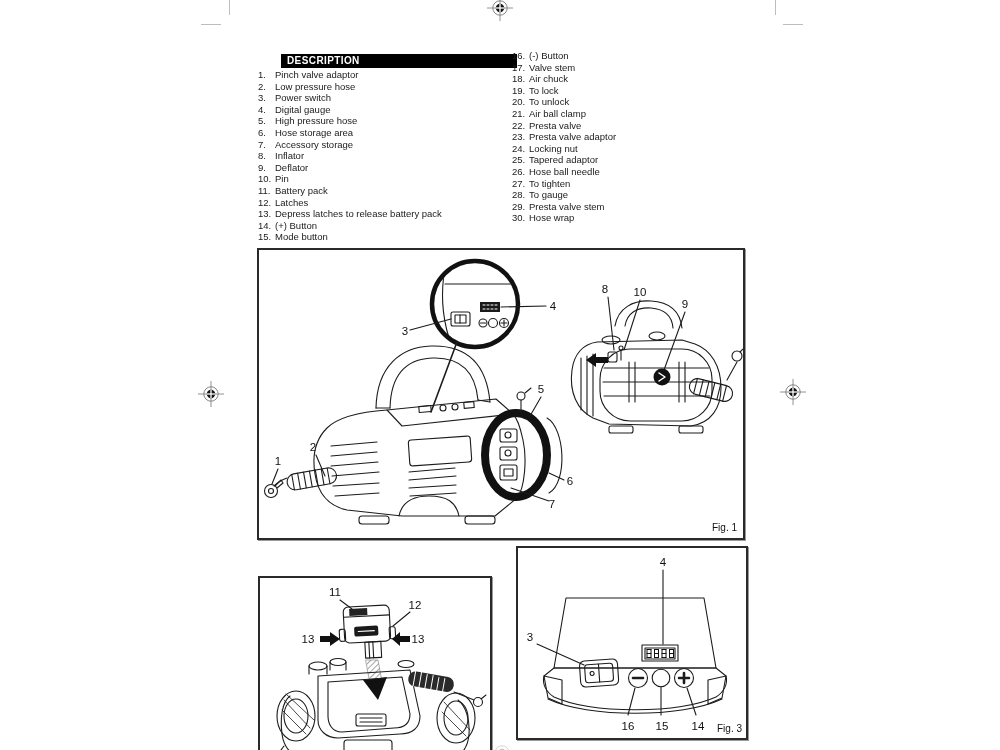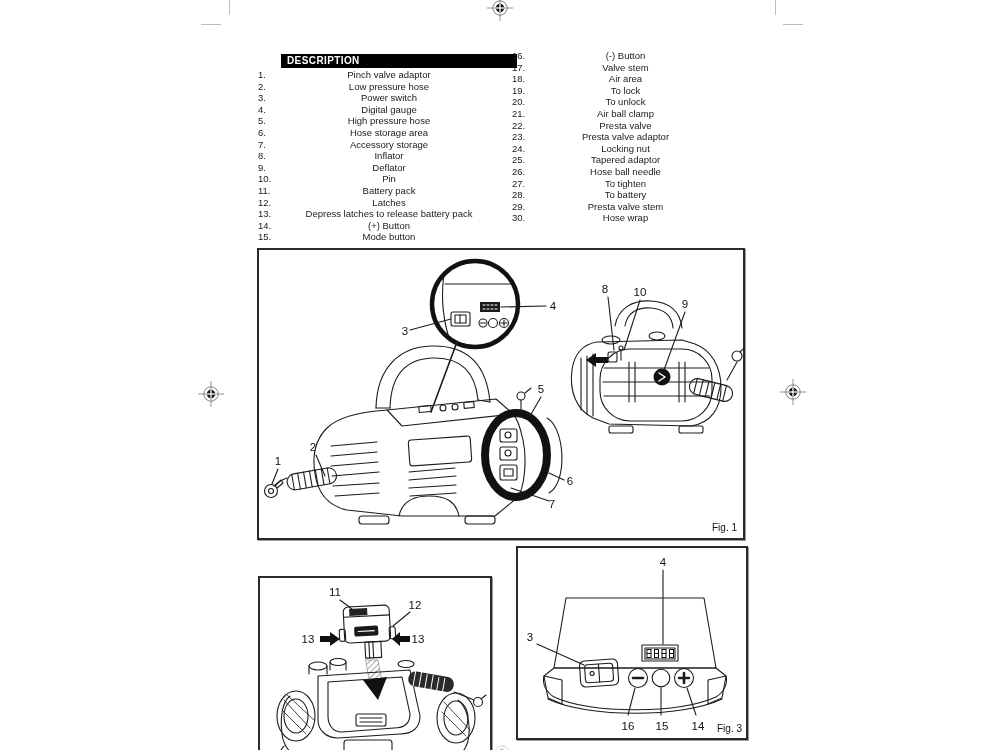--- a/index.html
+++ b/index.html
@@ -4,21 +4,21 @@
 <style>
   html,body{margin:0;padding:0;background:#fff;}
   .page{position:relative;width:1000px;height:750px;background:#fff;overflow:hidden;
         font-family:"Liberation Sans",sans-serif;color:#1a1a1a;}
   .desc-header{position:absolute;left:257px;top:54px;width:236px;height:14px;background:#000;
         color:#fff;font-size:10px;font-weight:bold;line-height:14px;padding-left:6px;
         box-sizing:border-box;letter-spacing:.4px;margin-left:24px;}
   .plist{position:absolute;font-size:9.5px;line-height:11.6px;}
   .plist .row{display:flex;}
   .plist .n{flex:0 0 17px;}
-  .plist .t{flex:1;text-align:center;}
+  .plist .t{flex:1;}
   #list-left{left:258px;top:69px;width:245px;}
   #list-right{left:512px;top:50px;width:210px;}
   .fig{position:absolute;border:2px solid #2a2a2a;background:#fff;box-shadow:1px 1px 0 #9a9a9a;}
   #fig1{left:257px;top:248px;width:484px;height:288px;}
   #fig2{left:258px;top:576px;width:230px;height:190px;}
   #fig3{left:516px;top:546px;width:228px;height:190px;}
   .fig svg{display:block;width:100%;height:100%;}
   .co{font:11.5px "Liberation Sans",sans-serif;fill:#111;}
   .cap{font:10px "Liberation Sans",sans-serif;fill:#111;}
   .regmark{position:absolute;width:26px;height:26px;}
@@ -132,21 +132,21 @@
     <div class="row">
         <span class="n">16.</span>
         <span class="t">(-) Button</span>
       </div>
     <div class="row">
         <span class="n">17.</span>
         <span class="t">Valve stem</span>
       </div>
     <div class="row">
         <span class="n">18.</span>
-        <span class="t">Air area</span>
+        <span class="t">Air chuck</span>
       </div>
     <div class="row">
         <span class="n">19.</span>
         <span class="t">To lock</span>
       </div>
     <div class="row">
         <span class="n">20.</span>
         <span class="t">To unlock</span>
       </div>
     <div class="row">
@@ -172,21 +172,21 @@
     <div class="row">
         <span class="n">26.</span>
         <span class="t">Hose ball needle</span>
       </div>
     <div class="row">
         <span class="n">27.</span>
         <span class="t">To tighten</span>
       </div>
     <div class="row">
         <span class="n">28.</span>
-        <span class="t">To battery</span>
+        <span class="t">To gauge</span>
       </div>
     <div class="row">
         <span class="n">29.</span>
         <span class="t">Presta valve stem</span>
       </div>
     <div class="row">
         <span class="n">30.</span>
         <span class="t">Hose wrap</span>
       </div>
   </div>

